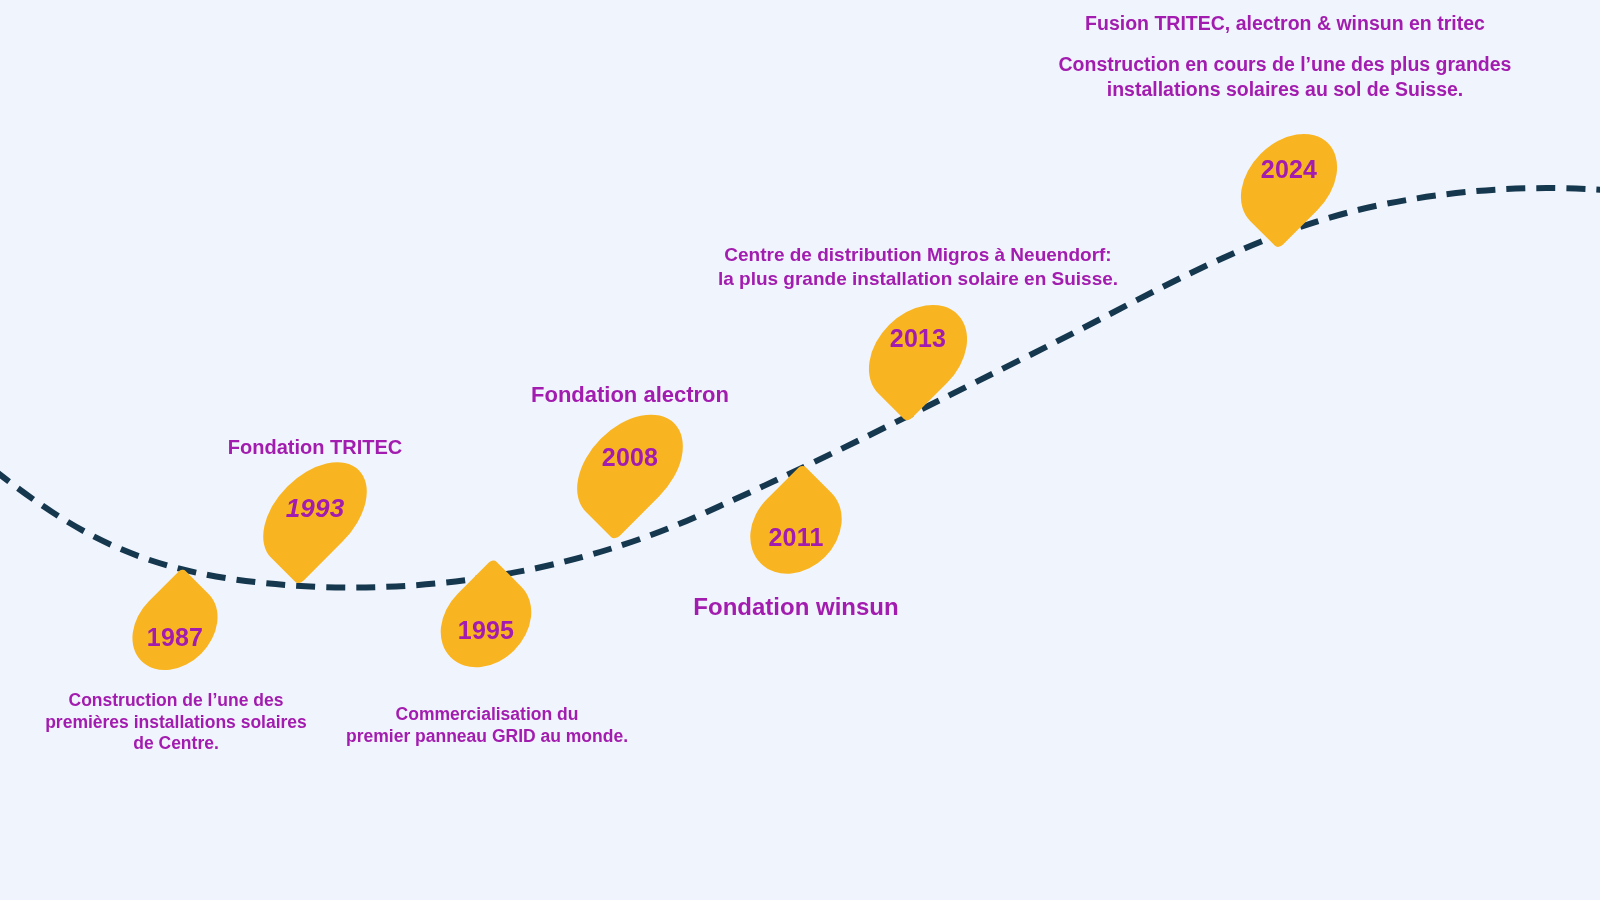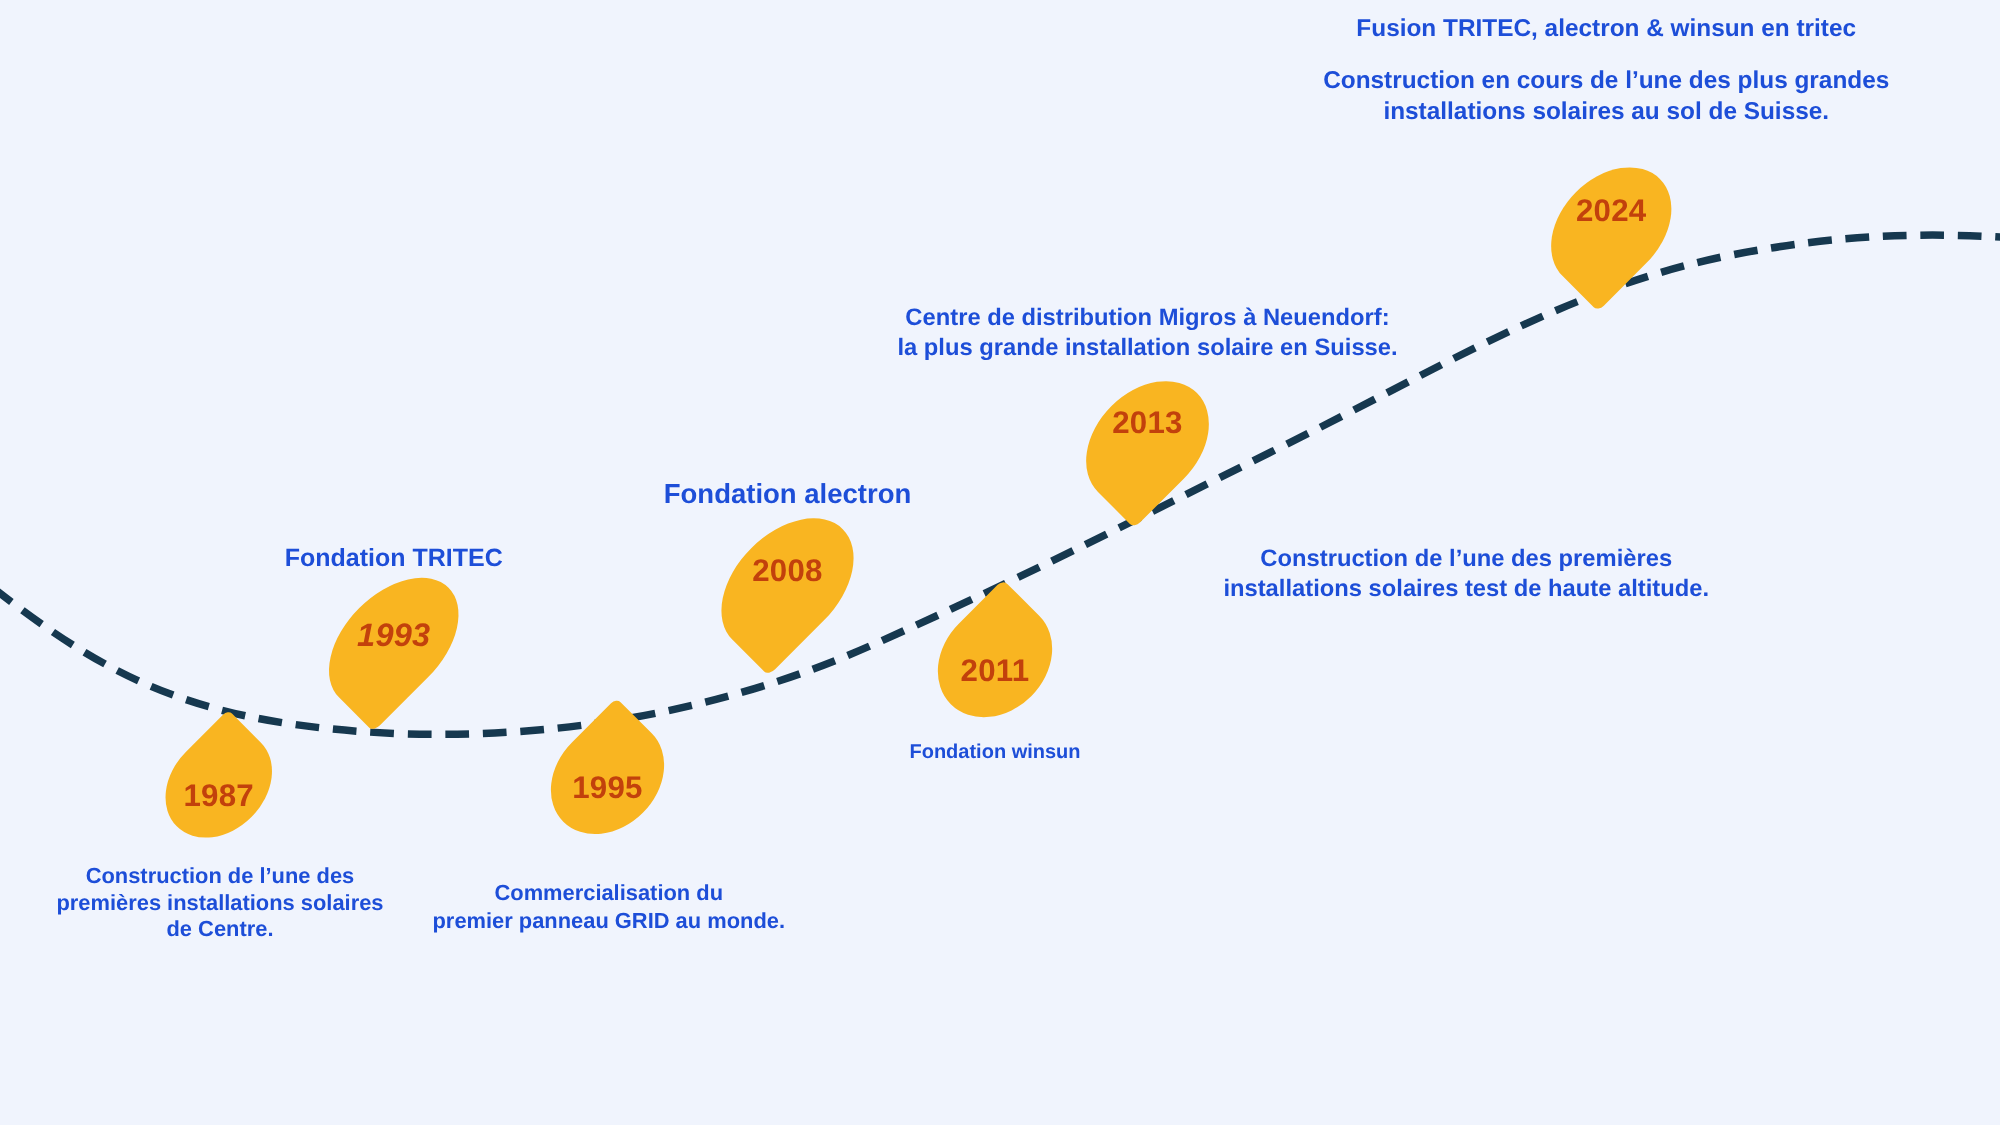--- a/index.html
+++ b/index.html
@@ -50,27 +50,27 @@
   .marker.pin-up .drop {
     transform: rotate(45deg);
     border-radius: 6% 50% 50% 50%;
   }
   .marker .year {
     position: absolute;
     left: 0;
     width: 100%;
     text-align: center;
     font-weight: bold;
-    color: #c2410c;
+    color: #a21caf;
     letter-spacing: 0.2px;
     white-space: nowrap;
   }
   .caption {
     position: absolute;
-    color: #1d4ed8;
+    color: #a21caf;
     font-weight: bold;
     line-height: 1.24;
     white-space: pre-line;
     text-align: center;
   }
   .caption.title-top {
     text-align: center;
   }
 </style>
 </head>
@@ -116,30 +116,28 @@
   <div class="marker pin-down" style="left:589px; top:405px; width:82px; height:125px;">
     <div class="drop"></div>
     <div class="year" style="top:38px; font-size:25px;">2008</div>
   </div>
   <div class="caption" style="left:470px; top:381px; width:320px; font-size:22px;">Fondation alectron</div>
 
   <div class="marker pin-up" style="left:755px; top:478px; width:82px; height:100px;">
     <div class="drop"></div>
     <div class="year" style="top:45px; font-size:25px;">2011</div>
   </div>
-  <div class="caption" style="left:636px; top:592px; width:320px; font-size:16px;">Fondation winsun</div>
+  <div class="caption" style="left:636px; top:592px; width:320px; font-size:24px;">Fondation winsun</div>
 
   <div class="marker pin-down" style="left:877px; top:298px; width:82px; height:112px;">
     <div class="drop"></div>
     <div class="year" style="top:26px; font-size:25px;">2013</div>
   </div>
   <div class="caption" style="left:698px; top:243px; width:440px; font-size:19px;">Centre de distribution Migros à Neuendorf:
 la plus grande installation solaire en Suisse.</div>
 
-  <div class="caption" style="left:953px; top:436px; width:440px; font-size:19px;">Construction de l’une des premières
-installations solaires test de haute altitude.</div>
 
   <div class="marker pin-down" style="left:1249px; top:127px; width:80px; height:110px;">
     <div class="drop"></div>
     <div class="year" style="top:28px; font-size:25px;">2024</div>
   </div>
 
 </div>
 
 </body></html>

